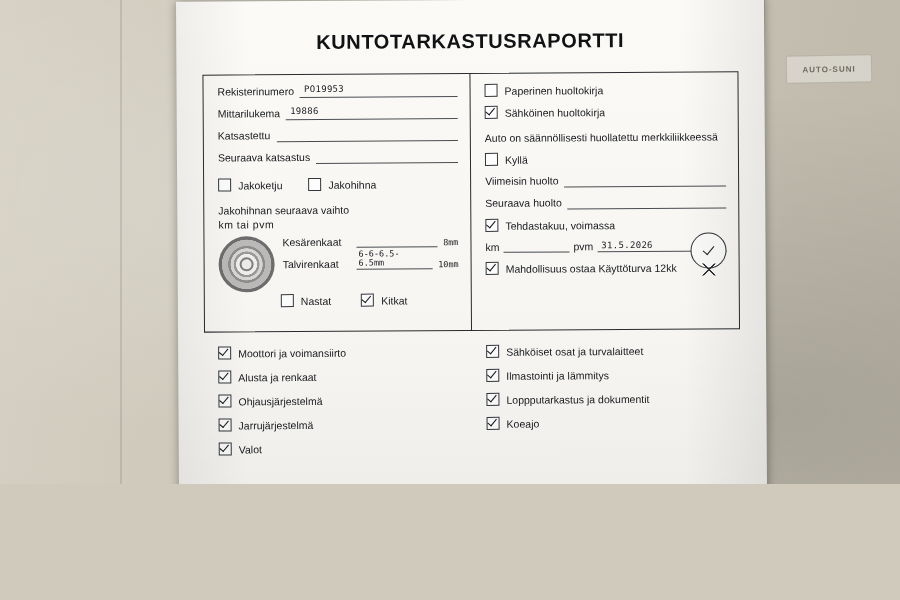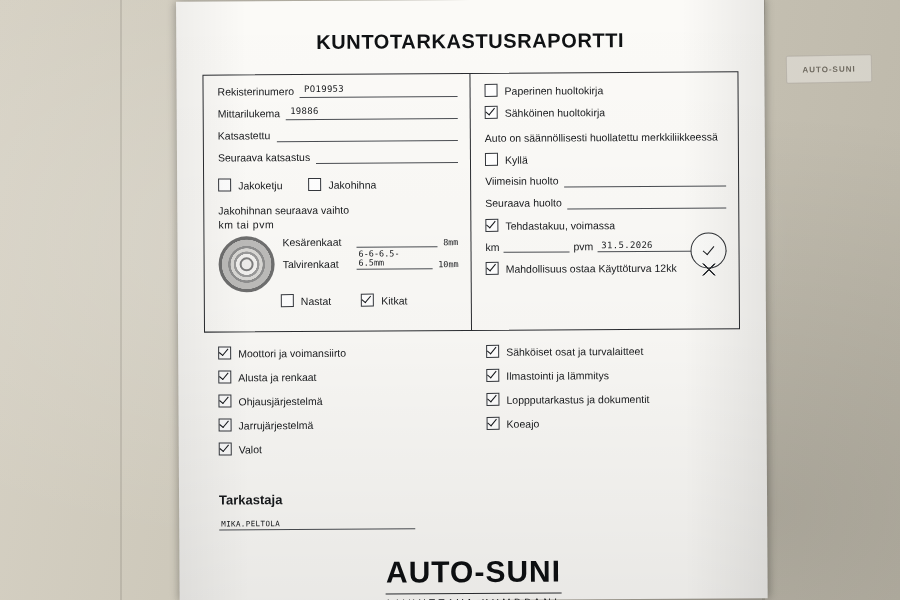--- a/index.html
+++ b/index.html
@@ -11,21 +11,21 @@
     height: 600px;
     overflow: hidden;
     background: #cfcabc;
     font-family: "Liberation Sans", sans-serif;
   }
 
   
   #scene {
     position: relative;
     width: 900px;
-    height: 600px;
+    height: 484px;
     background:
       linear-gradient(100deg, #d6d1c4 0%, #cdc8ba 30%, #c8c3b5 60%, #bdb8aa 100%);
     overflow: hidden;
   }
   .wall-shade {
     position: absolute;
     inset: 0;
     background:
       radial-gradient(ellipse at 30% 40%, rgba(255,255,255,0.18), rgba(0,0,0,0) 60%),
       radial-gradient(ellipse at 85% 85%, rgba(0,0,0,0.13), rgba(0,0,0,0) 55%);

